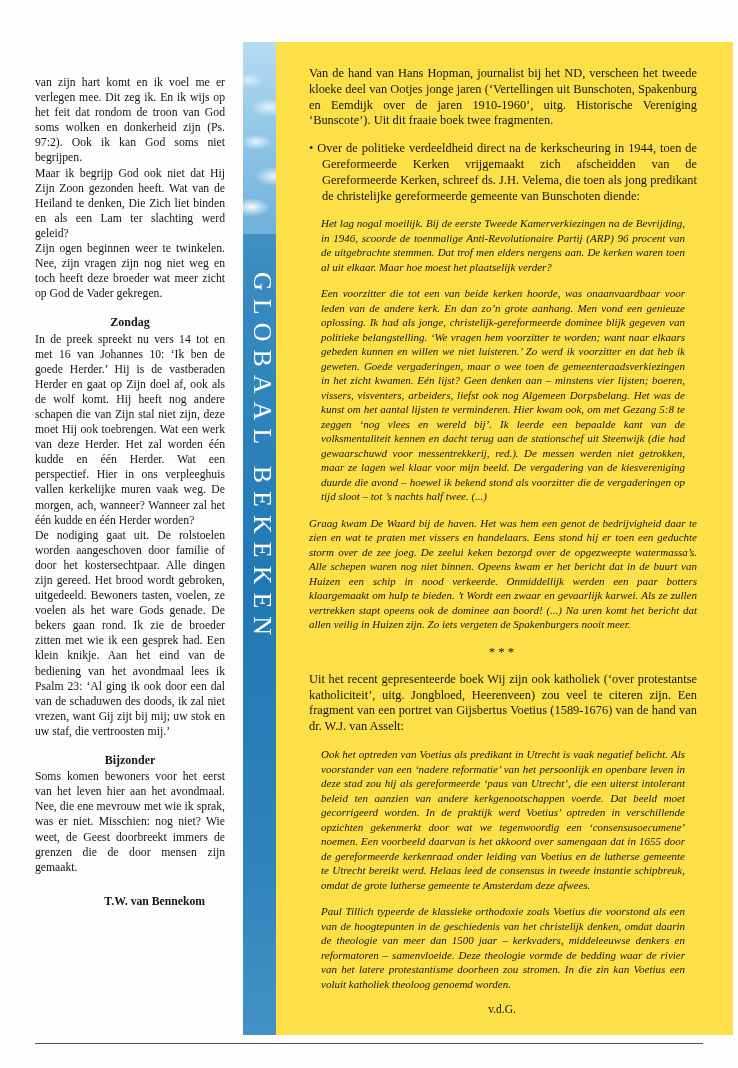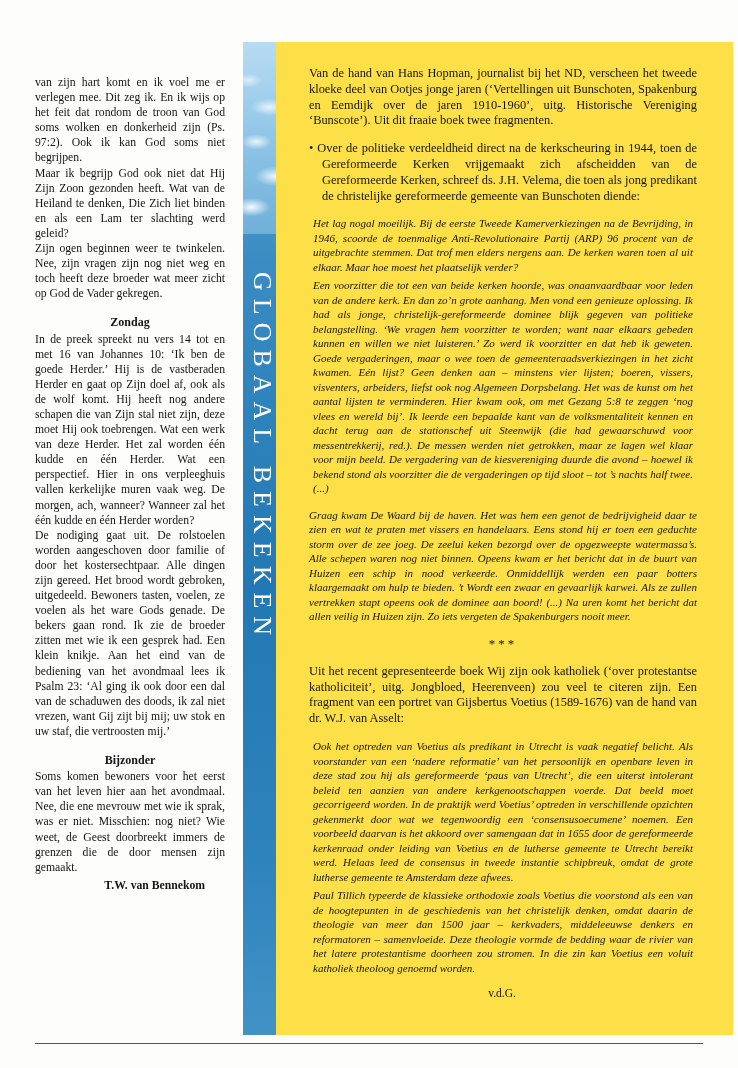--- a/index.html
+++ b/index.html
@@ -16,21 +16,21 @@
   .left-col {
     position:absolute; left:35px; top:75px; width:190px;
     font-size:11.7px; line-height:15.1px; text-align:justify;
   }
   .left-col p { margin:0; }
   .left-col .heading {
     font-weight:bold; font-size:12px;
     margin-top:14px; margin-bottom:1px; text-align:center;
   }
   .left-col .sig {
-    font-weight:bold; text-align:right; padding-right:20px; margin-top:3px;
+    font-weight:bold; text-align:right; padding-right:20px; margin-top:19px;
   }
 
   
   .banner {
     position:absolute; left:243px; top:42px; width:38px; height:993px;
     background:linear-gradient(180deg,#6fb0d9 0%,#3a8cc2 22%,#2178b4 55%,#2e83bb 82%,#4292c6 100%);
   }
   .banner .clouds {
     position:absolute; left:0; top:0; width:38px; height:192px;
     background:
@@ -57,21 +57,21 @@
   }
   .right-inner { padding:24px 36px 0 33px; }
   .lead {
     font-size:12.4px; line-height:15.8px; margin:0 0 12px 0; text-align:justify;
   }
   .bullet { padding-left:13px; text-indent:-13px; }
   .quote {
     font-style:italic; font-size:11px; line-height:14.5px;
     margin:0 0 12px 0; text-align:justify;
   }
-  .quote p { margin:4px; }
+  .quote p { margin:12px; }
   .sep { text-align:center; font-size:13px; letter-spacing:3px; margin:0 0 12px 0; }
   .sig-right { font-size:11.5px; text-align:center; margin-top:2px; padding-right:2px; }
 
   
   .footer-rule {
     position:absolute; left:35px; top:1043px; width:668px; height:0;
     border-top:1px solid #555;
   }
   .footer {
     position:absolute; left:35px; top:1107px; width:668px; height:14px;

